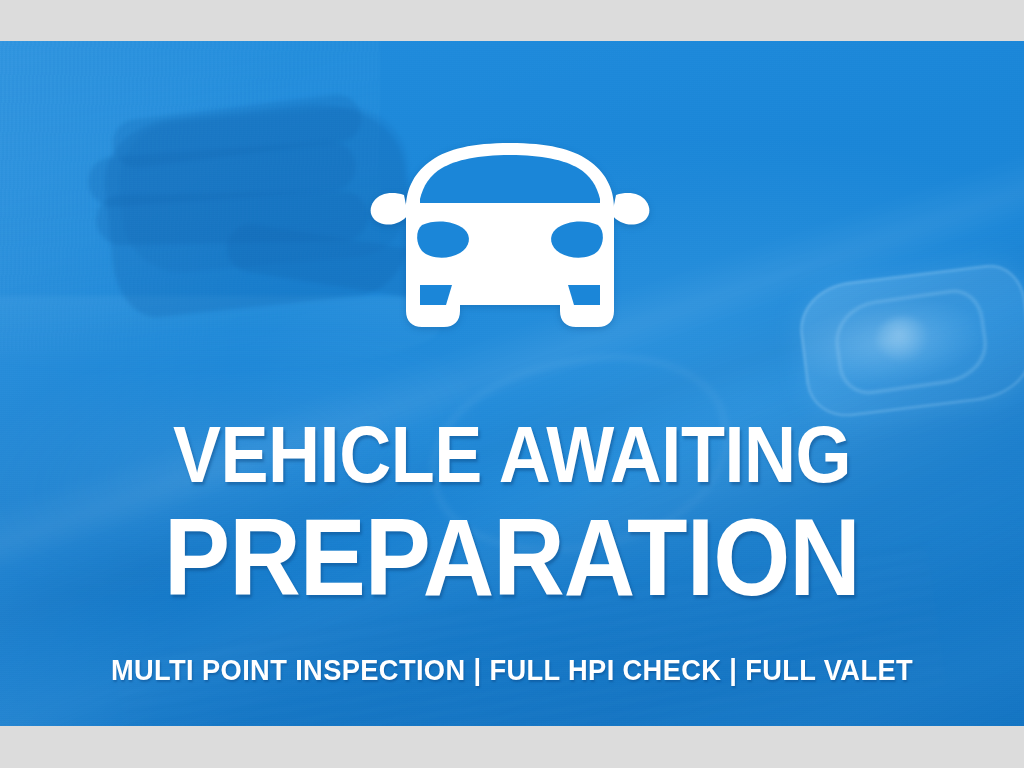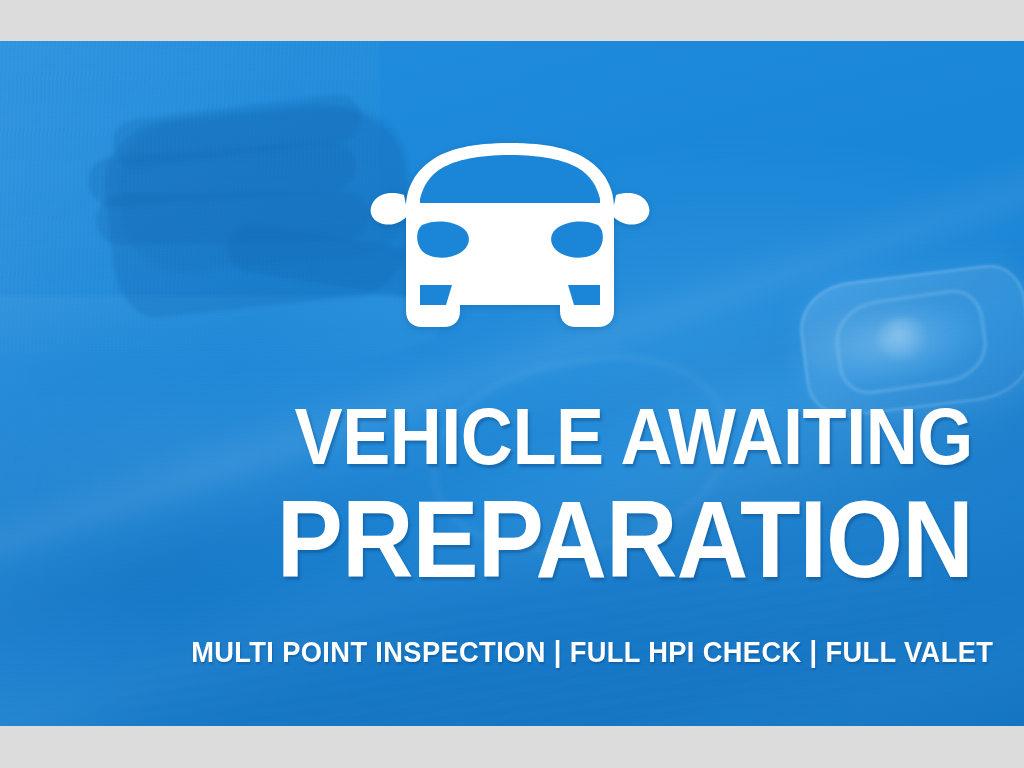--- a/index.html
+++ b/index.html
@@ -204,22 +204,22 @@
   #car-icon {
     position:absolute;
     left:360px; top:92px;
     width:300px; height:222px;
   }
   #car-icon svg { display:block; width:100%; height:100%;
     filter:drop-shadow(0 2px 3px rgba(8,70,130,0.28)); }
 
   .headline-block {
     position:absolute;
-    left:0; top:354px; width:1024px;
-    text-align:right;
+    left:0; top:372px; width:1024px;
+    text-align:center;
   }
   .line1, .line2, .subline {
     color:#ffffff;
     font-weight:bold;
     white-space:nowrap;
     text-shadow:2px 3px 3px rgba(10,70,130,0.45);
   }
   .line1 {
     font-size:80px;
     line-height:84px;

